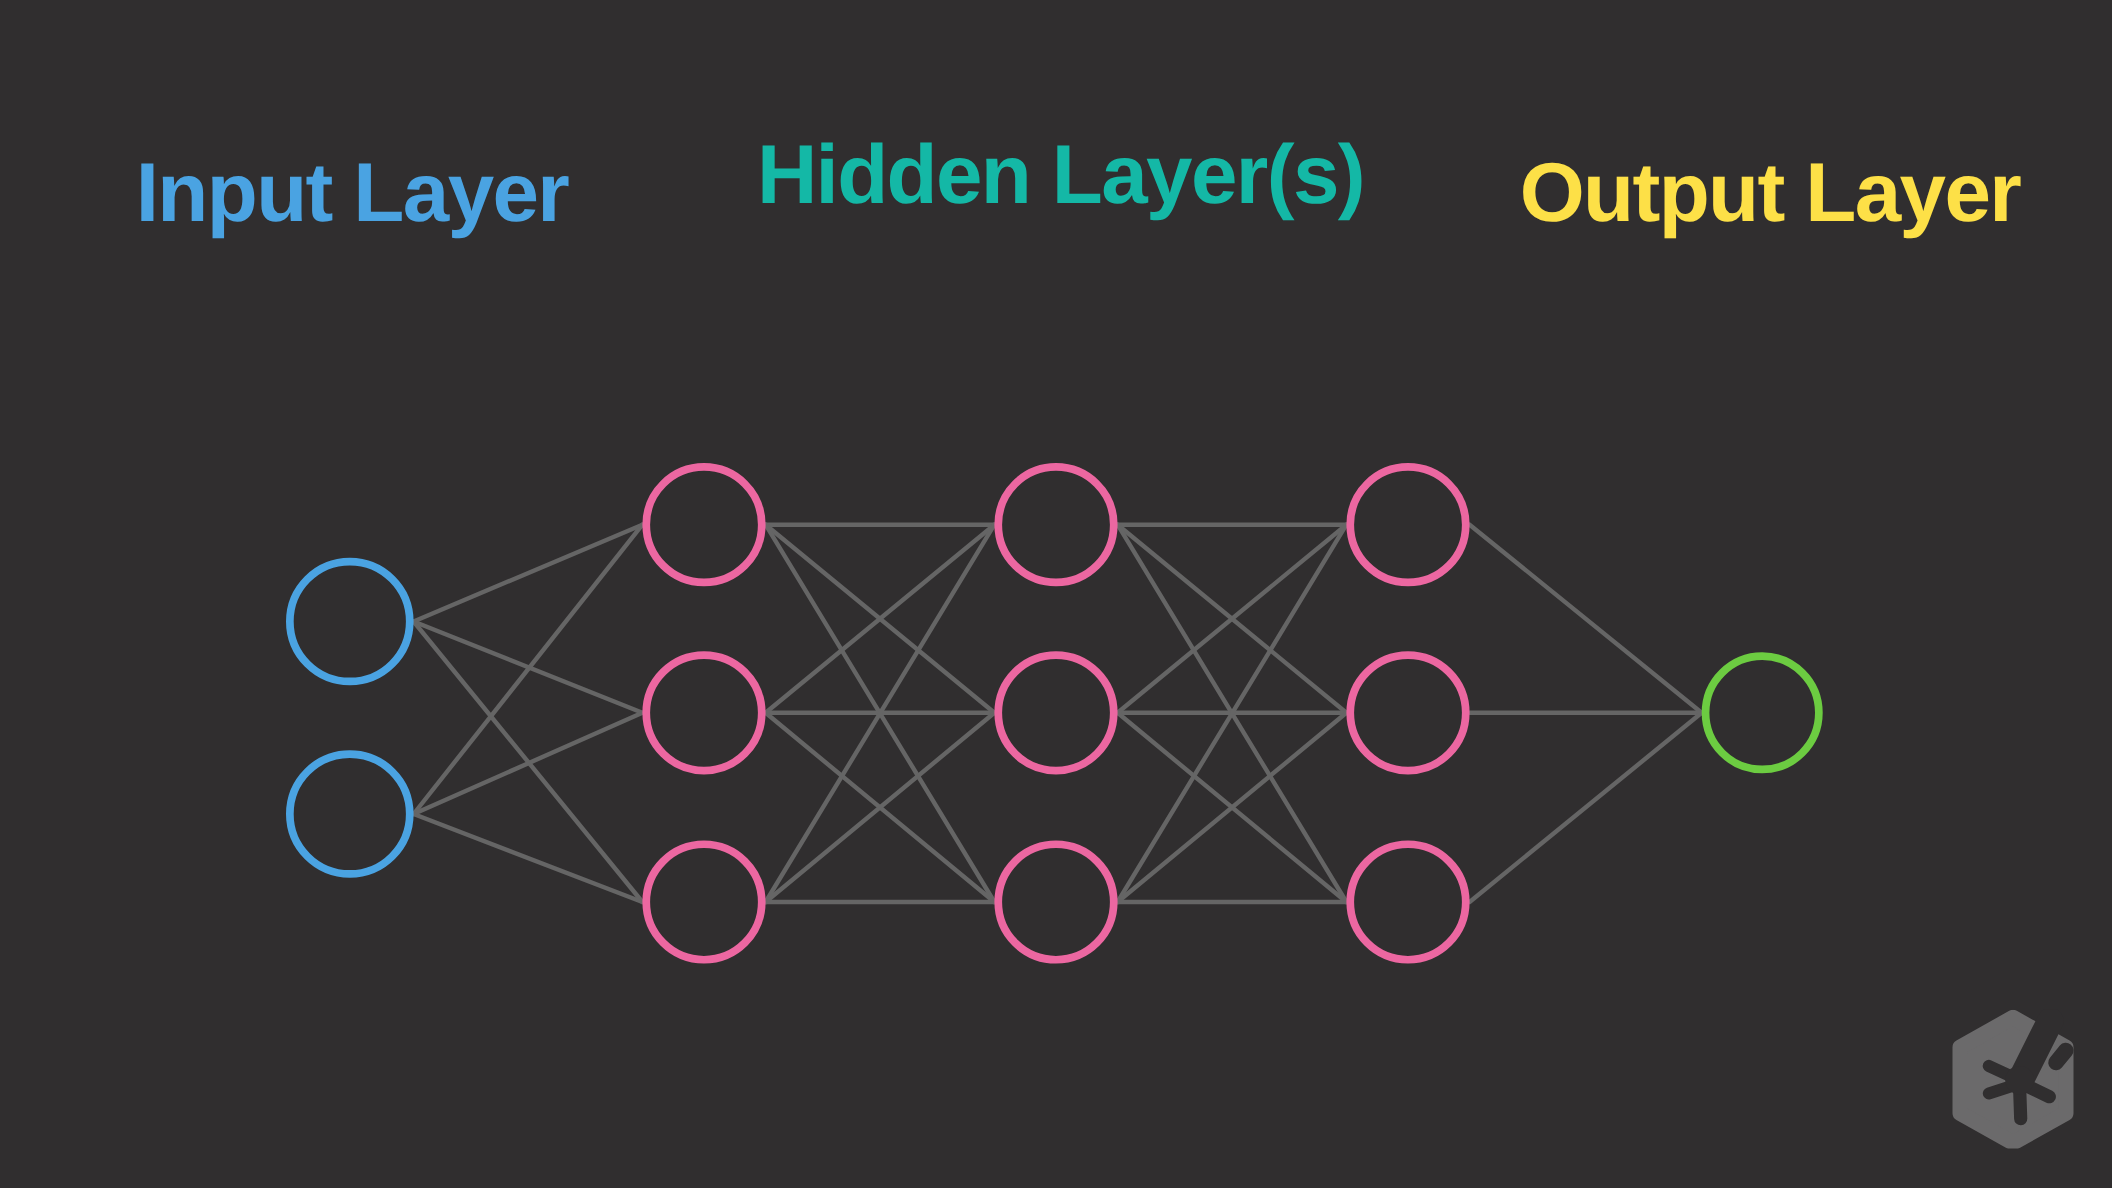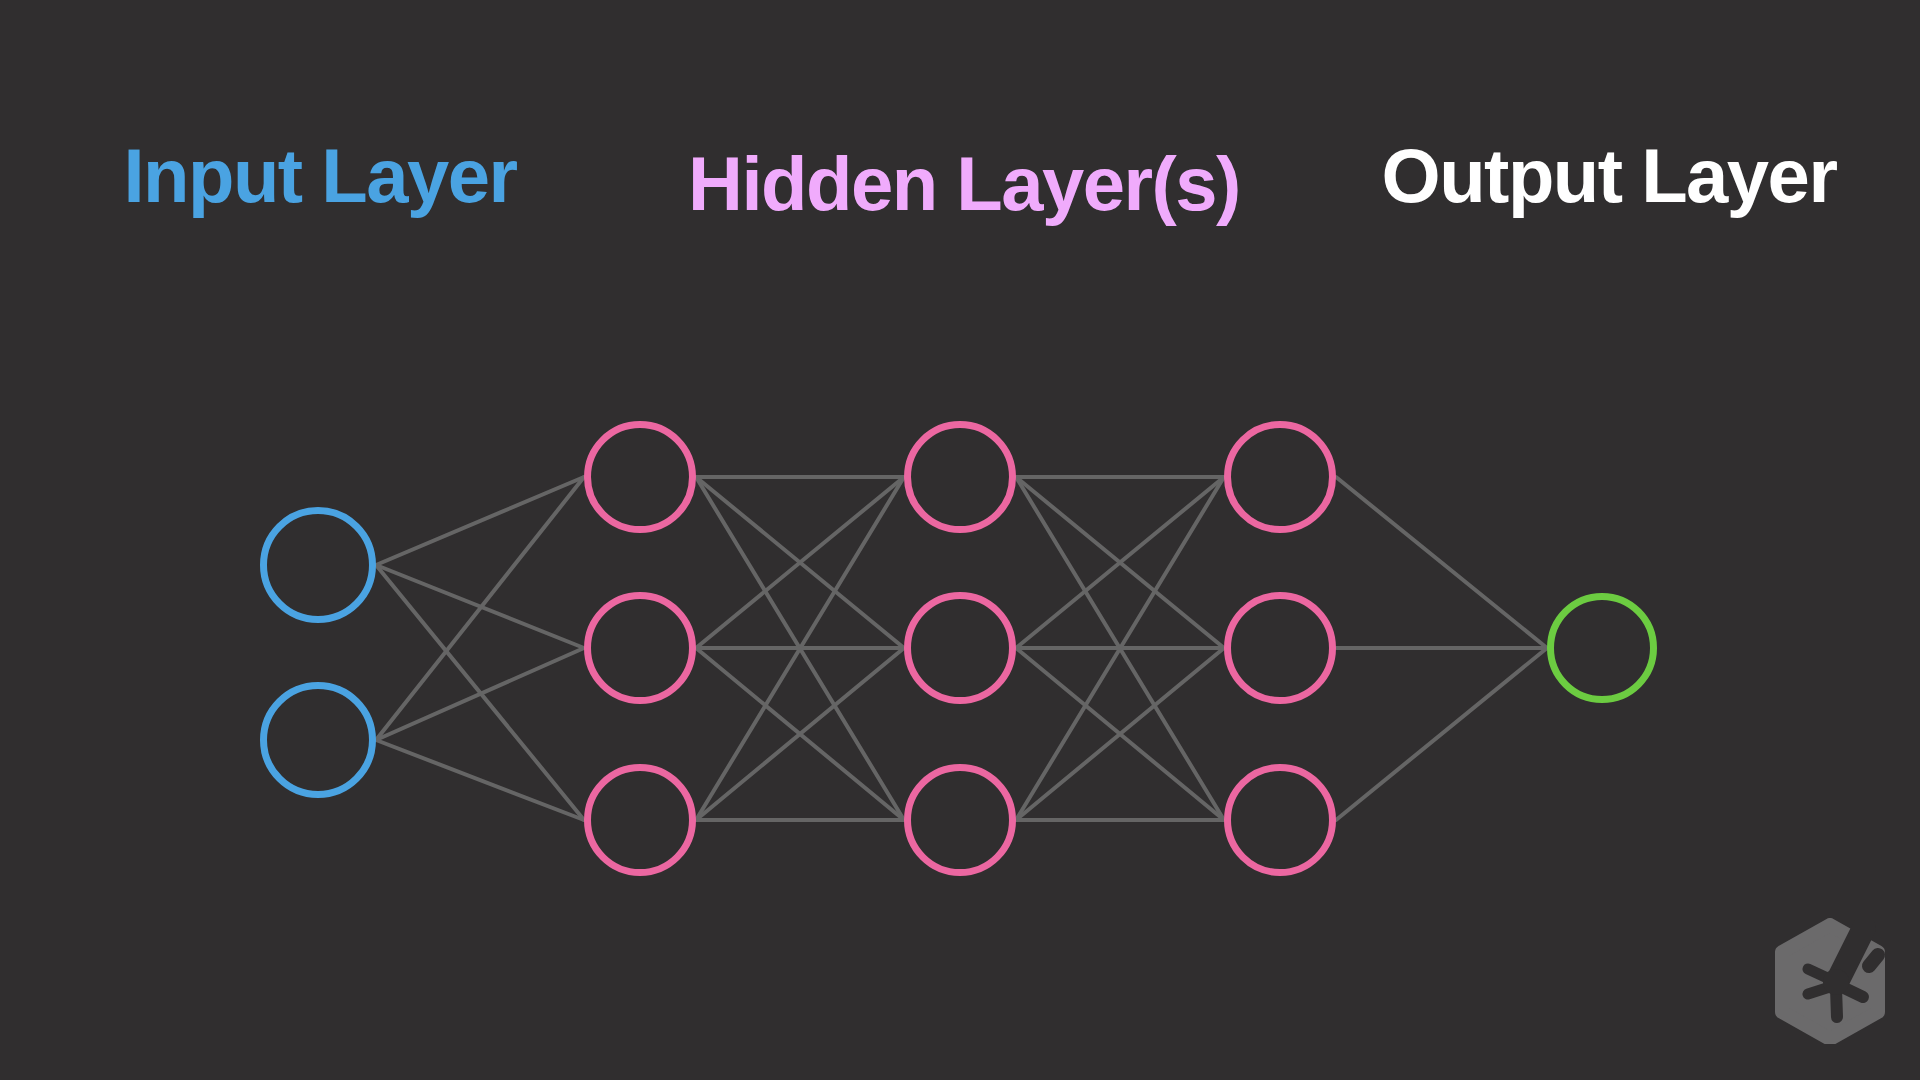--- a/index.html
+++ b/index.html
@@ -32,22 +32,22 @@
     left: 1768px;
     top: 918px;
   }
 </style>
 </head>
 <body style="background: rgb(48, 46, 47);">
 
 <div class="stage">
 
   <div class="layer-label" style="left: 320px; top: 175px; color: rgb(74, 163, 226);">Input Layer</div>
-  <div class="layer-label" style="left: 964px; top: 183px; color: #f0abfc;">Hidden Layer(s)</div>
-  <div class="layer-label" style="left: 1609px; top: 175px; color: #ffffff;">Output Layer</div>
+  <div class="layer-label" style="left: 964px; top: 159px; color: #14b8a6;">Hidden Layer(s)</div>
+  <div class="layer-label" style="left: 1609px; top: 175px; color: #fde047;">Output Layer</div>
 
   <svg class="network-svg" width="1920" height="1080" viewBox="0 0 1920 1080">
     <g>
         <line x1="376" y1="565" x2="584" y2="477" stroke="#656565" stroke-width="4" stroke-linecap="round"></line>
         <line x1="376" y1="565" x2="584" y2="648" stroke="#656565" stroke-width="4" stroke-linecap="round"></line>
         <line x1="376" y1="565" x2="584" y2="820" stroke="#656565" stroke-width="4" stroke-linecap="round"></line>
         <line x1="376" y1="740" x2="584" y2="477" stroke="#656565" stroke-width="4" stroke-linecap="round"></line>
         <line x1="376" y1="740" x2="584" y2="648" stroke="#656565" stroke-width="4" stroke-linecap="round"></line>
         <line x1="376" y1="740" x2="584" y2="820" stroke="#656565" stroke-width="4" stroke-linecap="round"></line>
         <line x1="696" y1="477" x2="904" y2="477" stroke="#656565" stroke-width="4" stroke-linecap="round"></line>

